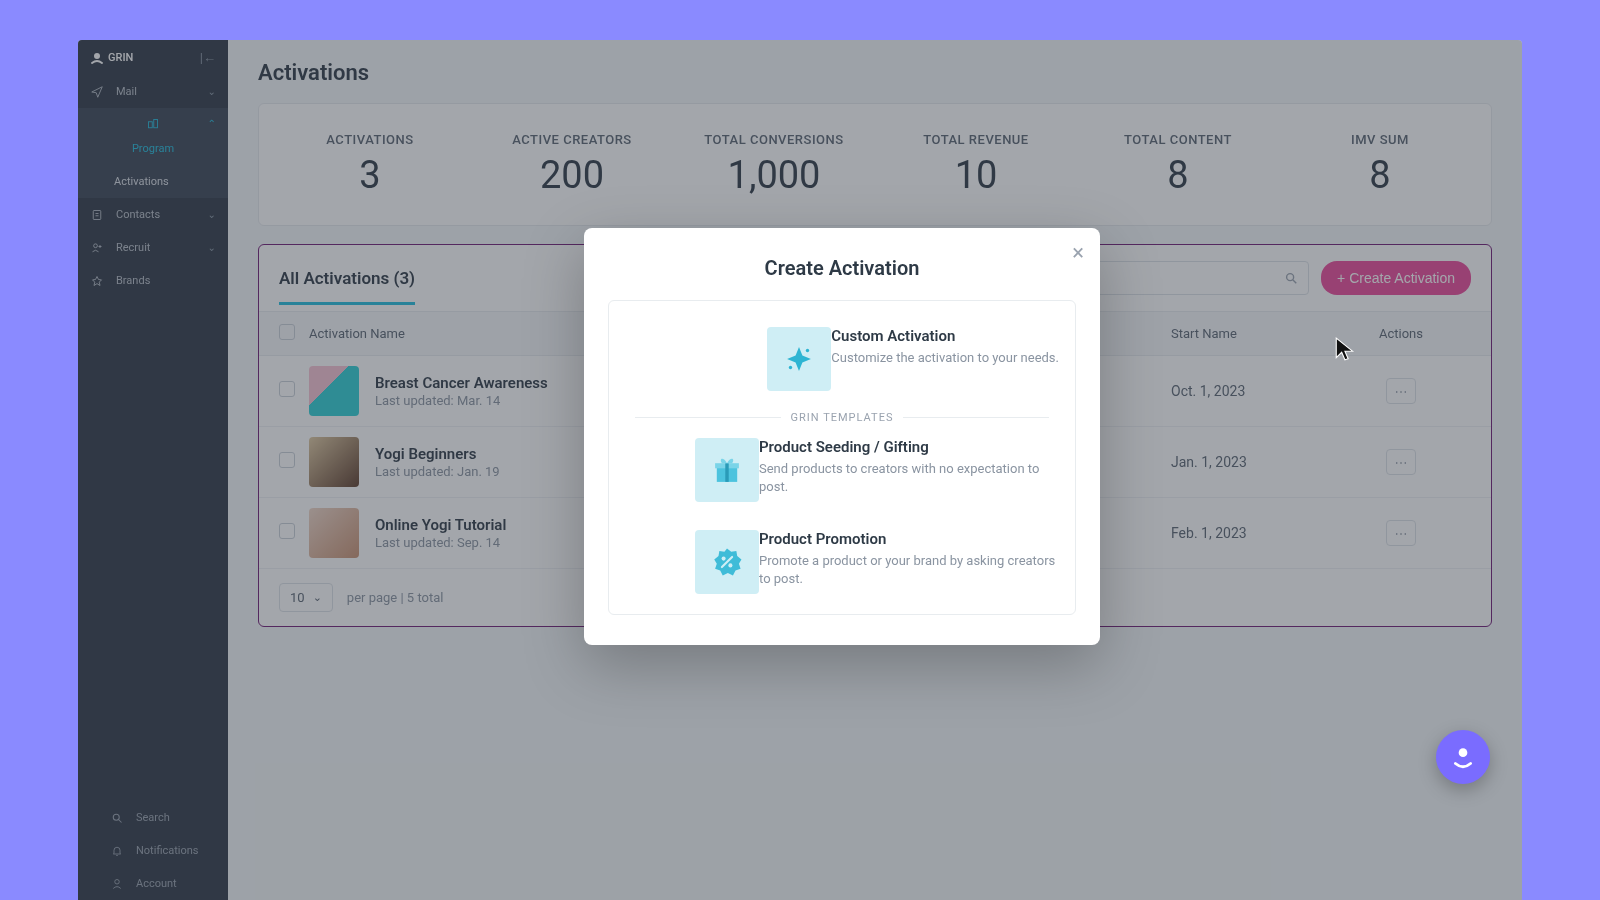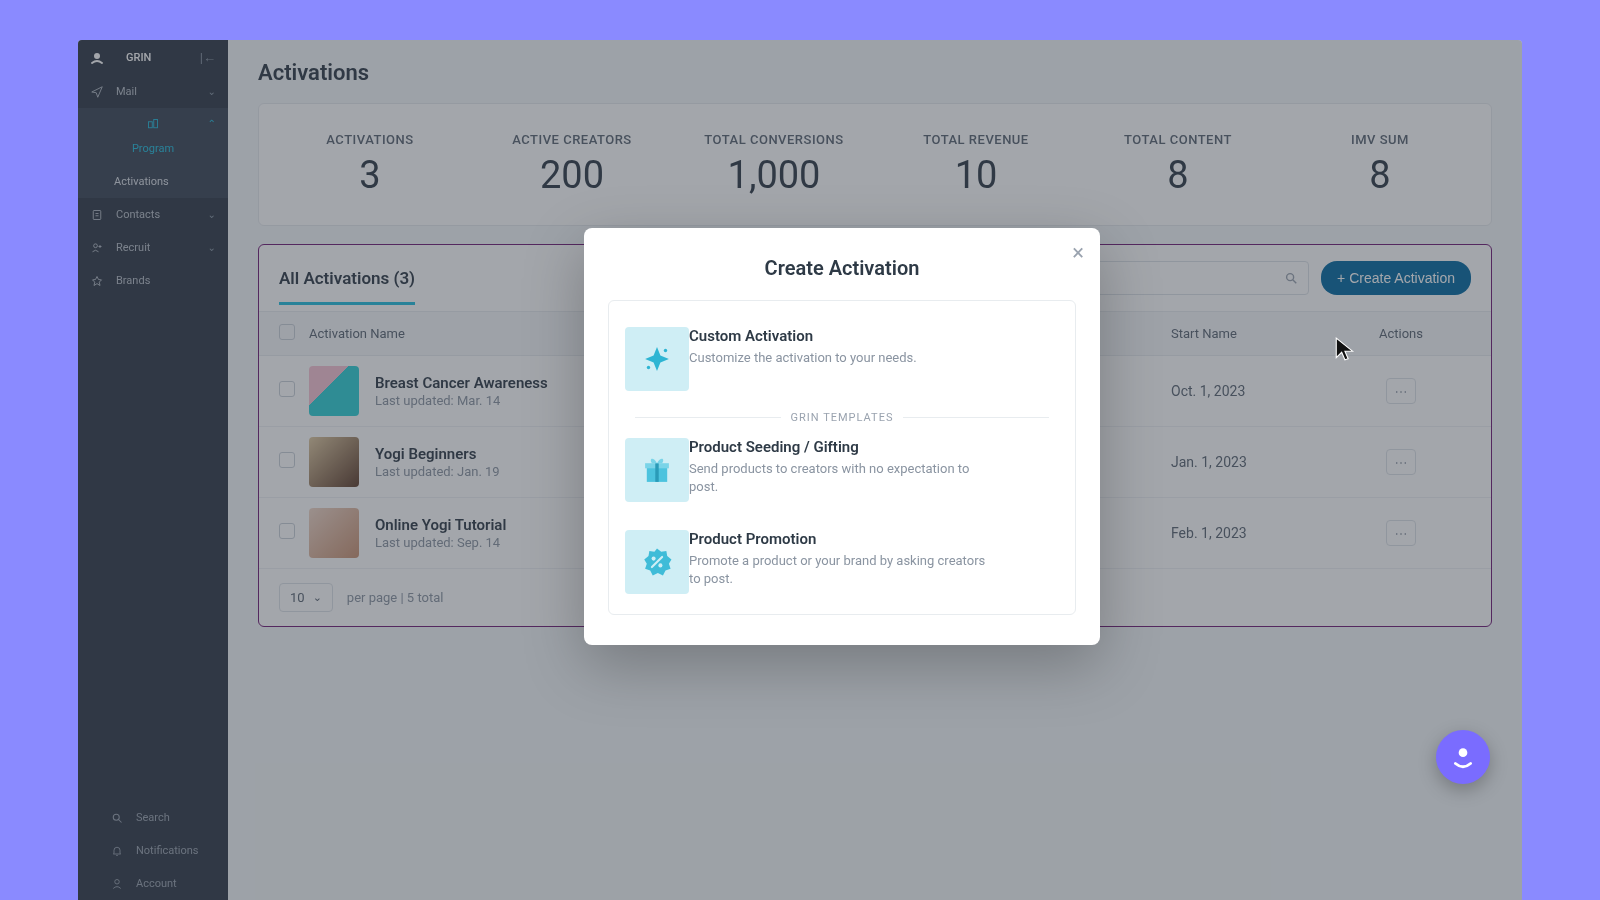--- a/index.html
+++ b/index.html
@@ -33,21 +33,21 @@
   }
   .sidebar-top {
     display: flex;
     align-items: center;
     justify-content: space-between;
     padding: 10px 12px;
   }
   .brand {
     display: flex;
     align-items: center;
-    gap: 22px;
+    gap: 4px;
     color: #fff;
     font-size: 11px;
     font-weight: 500;
   }
   .brand-dot {
     width: 14px; height: 14px; border-radius: 50%;
     display:inline-block;
   }
   .collapse-btn { color: #8894a4; font-size: 13px; cursor: pointer; }
   .side-item {
@@ -117,21 +117,21 @@
     height: 34px;
     border: 1px solid #dde2e8;
     border-radius: 4px;
     display: flex;
     align-items: center;
     justify-content: flex-end;
     padding: 0 10px;
     color: #9aa3af;
   }
   .create-btn {
-    background: #0369a1;
+    background: #ec4899;
     color: #fff;
     border: none;
     border-radius: 16px;
     height: 34px;
     padding: 0 16px;
     font-size: 14px;
     font-weight: 500;
     cursor: pointer;
   }
   .thead {
@@ -193,21 +193,21 @@
     position: absolute; top: 14px; right: 16px;
     color: #9aa3af; font-size: 22px; cursor: pointer; line-height: 1;
   }
   .modal-title { text-align: center; font-size: 20px; font-weight: 600; color: #2e3a46; margin: 2px 0 20px 0; }
   .panel {
     border: 1px solid #e8ecef;
     border-radius: 6px;
     padding: 16px 16px 6px 16px;
   }
   .opt {
-    display: flex; gap: 0; padding: 10px 0 14px 0; cursor: pointer;
+    display: flex; gap: 0; padding: 10px 0 14px 0; cursor: pointer; justify-content: flex-end;
   }
   .opt + .opt { padding-top: 14px; }
   .opt-icon {
     width: 64px; height: 64px; border-radius: 4px;
     background: #cfeef5;
     display:flex; align-items:center; justify-content:center;
     flex-shrink: 0;
   }
   .opt-icon svg { width: 34px; height: 34px; }
   .opt-title { font-size: 15px; font-weight: 600; color: #2e3a46; margin-bottom: 4px; }

